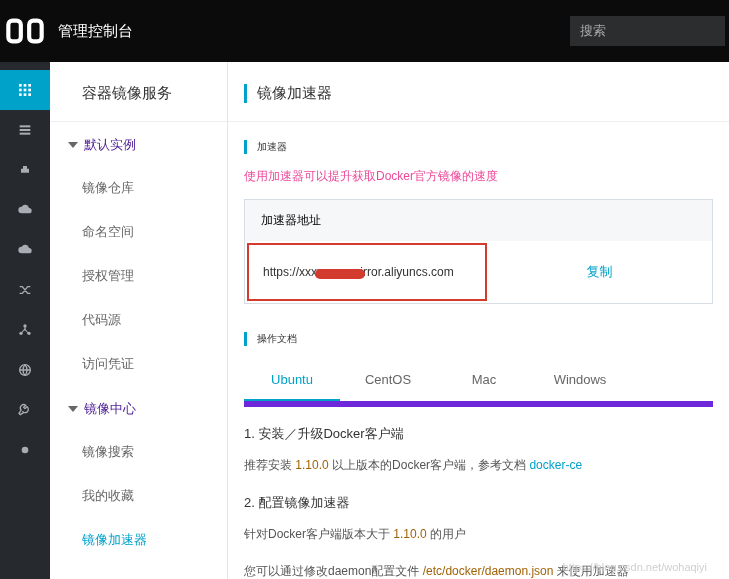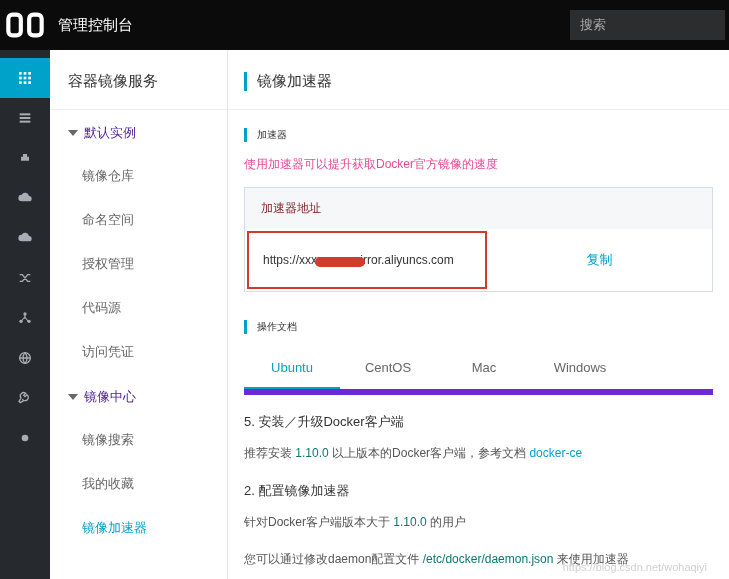--- a/index.html
+++ b/index.html
@@ -1,53 +1,53 @@
 <!DOCTYPE html>
 <html><head>
 <meta charset="utf-8">
 <style>
 * { margin: 0; padding: 0; box-sizing: border-box; }
 body { font-family: "Microsoft YaHei", "PingFang SC", Arial, sans-serif; font-size: 13px; color: #333; background: #fff; width: 729px; }
-.topbar { height: 50px; background: #0b0b0c; display: flex; align-items: center; color: #fff; }
+.topbar { height: 62px; background: #0b0b0c; display: flex; align-items: center; color: #fff; }
 .topbar .logo { width: 50px; height: 50px; display: flex; align-items: center; justify-content: center; }
 .topbar .title { font-size: 15px; padding-left: 8px; }
 .topbar .spacer { flex: 1; }
 .topbar .search { background: #2b2d2f; height: 30px; width: 155px; margin-right: 4px; display: flex; align-items: center; padding: 0 10px; color: #aaa; font-size: 13px; }
 .layout { display: flex; }
 .iconrail { width: 50px; background: #262a2e; min-height: 529px; display: flex; flex-direction: column; align-items: center; padding-top: 8px; }
 .iconrail .ic { width: 50px; height: 40px; display: flex; align-items: center; justify-content: center; color: #a8adb3; }
 .iconrail .ic.active { background: #00a2ca; color: #fff; }
 .iconrail svg { width: 16px; height: 16px; }
 .sidebar { width: 178px; border-right: 1px solid #e6e6e6; min-height: 529px; }
-.sidebar .head { padding: 22px 18px 18px; font-size: 15px; color: #333; border-bottom: 1px solid #eee; }
+.sidebar .head { padding: 22px 32px 18px; font-size: 15px; color: #333; border-bottom: 1px solid #eee; }
 .sidebar .group { padding: 14px 18px 12px; font-size: 13px; color: #4c1d95; display: flex; align-items: center; cursor: pointer; }
 .sidebar .caret { display: inline-block; margin-right: 6px; width: 0; height: 0; border-left: 5px solid transparent; border-right: 5px solid transparent; border-top: 6px solid #666; }
 .sidebar .caret.right { border-top: 5px solid transparent; border-bottom: 5px solid transparent; border-left: 6px solid #666; border-right: none; margin-right: 7px; }
 .sidebar .item { padding: 13px 18px 13px 32px; font-size: 13px; color: #666; cursor: pointer; }
 .sidebar .item.active { color: #00a2ca; }
 .content { flex: 1; padding: 0; }
 .pagehead { padding: 22px 16px 18px; border-bottom: 1px solid #eee; }
 .bar-title { border-left: 3px solid #00a2ca; padding-left: 10px; font-size: 15px; color: #333; }
 .section { padding: 18px 16px 10px; }
 .sub-title { border-left: 3px solid #00a2ca; padding-left: 10px; font-size: 10px; color: #333; margin-bottom: 14px; }
 .desc { font-size: 12px; color: #ec4899; margin-bottom: 14px; }
 .addr-box { border: 1px solid #d7dde4; }
-.addr-head { background: #f5f7f9; padding: 12px 16px; font-size: 12px; color: #7f1d1d; }
+.addr-head { background: #f5f7f9; padding: 12px 16px; font-size: 12px; color: #000000; }
 .addr-body { display: flex; align-items: stretch; }
 .addr-val-wrap { border: 2px solid #d43b2f; margin: 2px 0 2px 2px; flex: 0 0 240px; padding: 20px 14px; position: relative; }
 .addr-val { font-size: 12px; color: #333; white-space: nowrap; }
 .redact { position: absolute; left: 66px; top: 24px; width: 50px; height: 10px; background: #d43b2f; border-radius: 5px; }
 .addr-copy { flex: 1; display: flex; align-items: center; justify-content: center; color: #00a2ca; font-size: 13px; cursor: pointer; }
 .tabs { display: flex; border-bottom: 6px solid #6d28d9; margin-top: 6px; }
 .tab { padding: 12px 0; width: 96px; text-align: center; font-size: 13px; color: #666; cursor: pointer; }
 .tab.active { color: #00a2ca; border-bottom: 2px solid #00a2ca; }
 .doc { font-size: 13px; color: #333; padding-top: 18px; }
 .doc .step { margin-bottom: 14px; }
 .doc .note { font-size: 12px; color: #555; margin-bottom: 20px; }
-.orange { color: #0f766e; }
+.orange { color: #a16207; }
 .link { color: #00a2ca; }
 .watermark { position: fixed; right: 22px; bottom: 6px; color: #d0d0d0; font-size: 11px; font-family: Arial; pointer-events: none; }
 </style>
 </head>
 <body>
 
 <div class="topbar">
   <div class="logo">
     <svg viewBox="0 0 24 24" fill="none" stroke="#fff" stroke-width="2">
         <rect x="4" y="7" width="6" height="10" rx="2"></rect>
@@ -169,21 +169,21 @@
 
     <div class="section">
       <div class="sub-title">操作文档</div>
       <div class="tabs">
         <div class="tab active">Ubuntu</div>
         <div class="tab">CentOS</div>
         <div class="tab">Mac</div>
         <div class="tab">Windows</div>
       </div>
       <div class="doc">
-        <div class="step">5. 安装／升级Docker客户端</div>
+        <div class="step">1. 安装／升级Docker客户端</div>
         <div class="note">
           <span>推荐安装 </span><span class="orange">1.10.0</span><span> 以上版本的Docker客户端，参考文档 </span><span class="link">docker-ce</span>
         </div>
         <div class="step">2. 配置镜像加速器</div>
         <div class="note">
           <span>针对Docker客户端版本大于 </span><span class="orange">1.10.0</span><span> 的用户</span>
         </div>
         <div class="note">
           <span>您可以通过修改daemon配置文件 </span><span class="orange">/etc/docker/daemon.json</span><span> 来使用加速器</span>
         </div>

